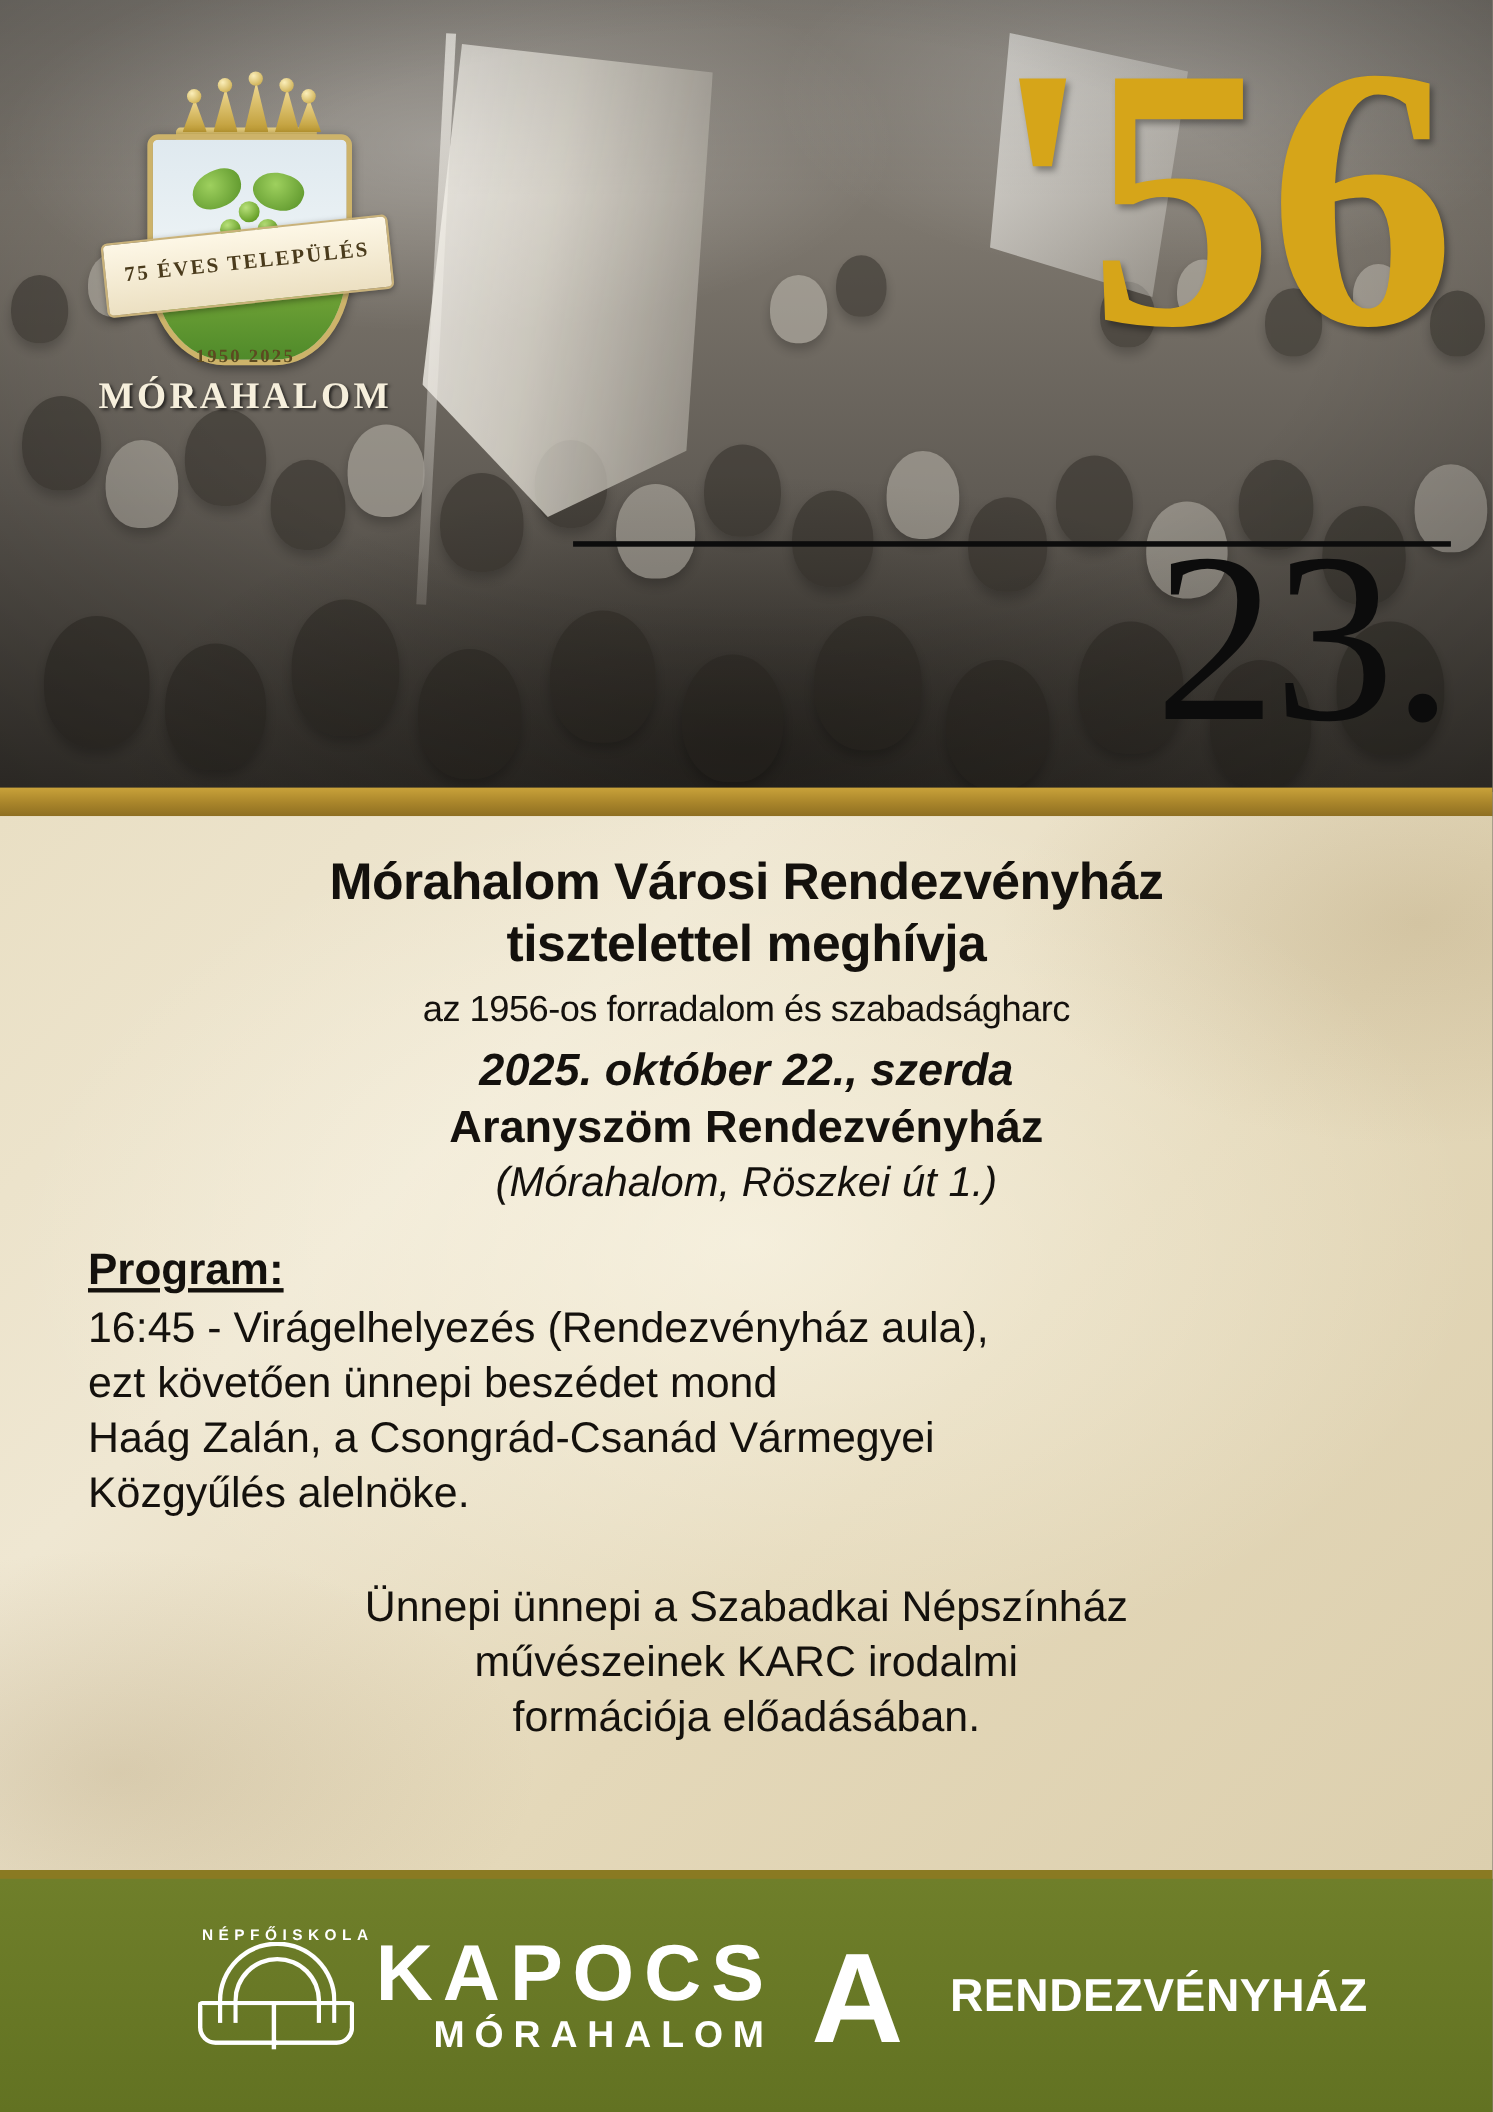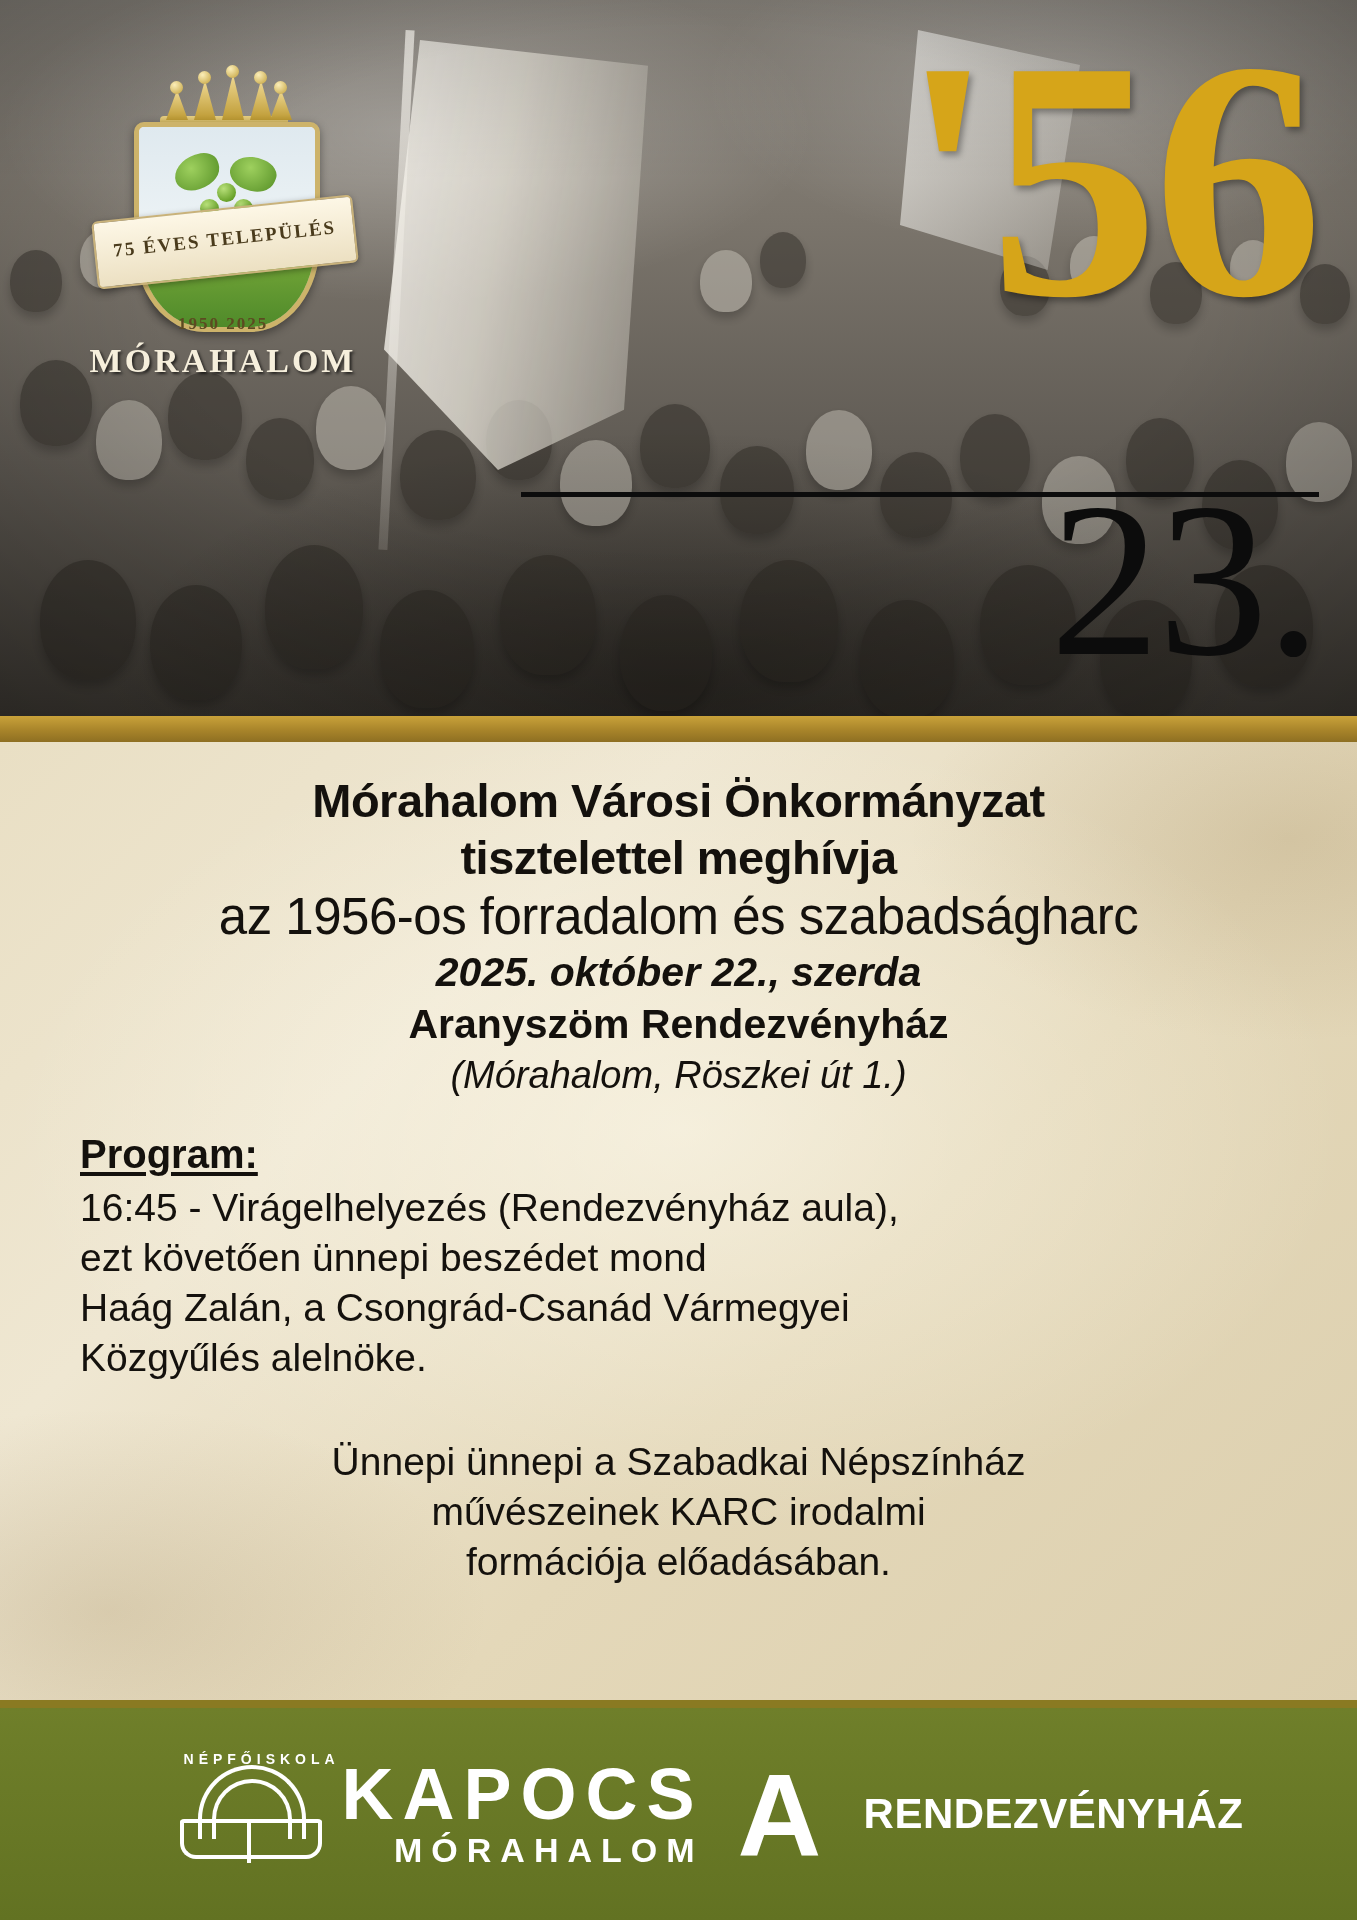--- a/index.html
+++ b/index.html
@@ -259,21 +259,21 @@
     text-align: center;
     padding-top: 30px;
   }
   .invite .l1 {
     font-size: 47px;
     font-weight: bold;
     line-height: 57px;
     letter-spacing: -0.5px;
   }
   .invite .l2 {
-    font-size: 51px;
+    font-size: 33px;
     line-height: 54px;
     letter-spacing: -0.5px;
     margin-top: 4px;
   }
   .invite .l3 {
     font-size: 41px;
     font-weight: bold;
     font-style: italic;
     line-height: 52px;
     margin-top: 2px;
@@ -522,21 +522,21 @@
     <div class="rule"></div>
     <div class="twentythree">23.</div>
   </div>
 
   <div class="gold-bar"></div>
 
   <div class="body-area">
     <div class="body-inner">
 
       <div class="invite">
-        <div class="l1">Mórahalom Városi Önkormányzat</div>
+        <div class="l1">Mórahalom Városi Rendezvényház</div>
         <div class="l1">tisztelettel meghívja</div>
         <div class="l2">az 1956-os forradalom és szabadságharc</div>
         <div class="l3">2025. október 22., szerda</div>
         <div class="l4">Aranyszöm Rendezvényház</div>
         <div class="l5">(Mórahalom, Röszkei út 1.)</div>
       </div>
 
       <div class="program">
         <div class="program-title">Program:</div>
         <div class="program-line">16:45 - Virágelhelyezés (Rendezvényház aula),</div>

